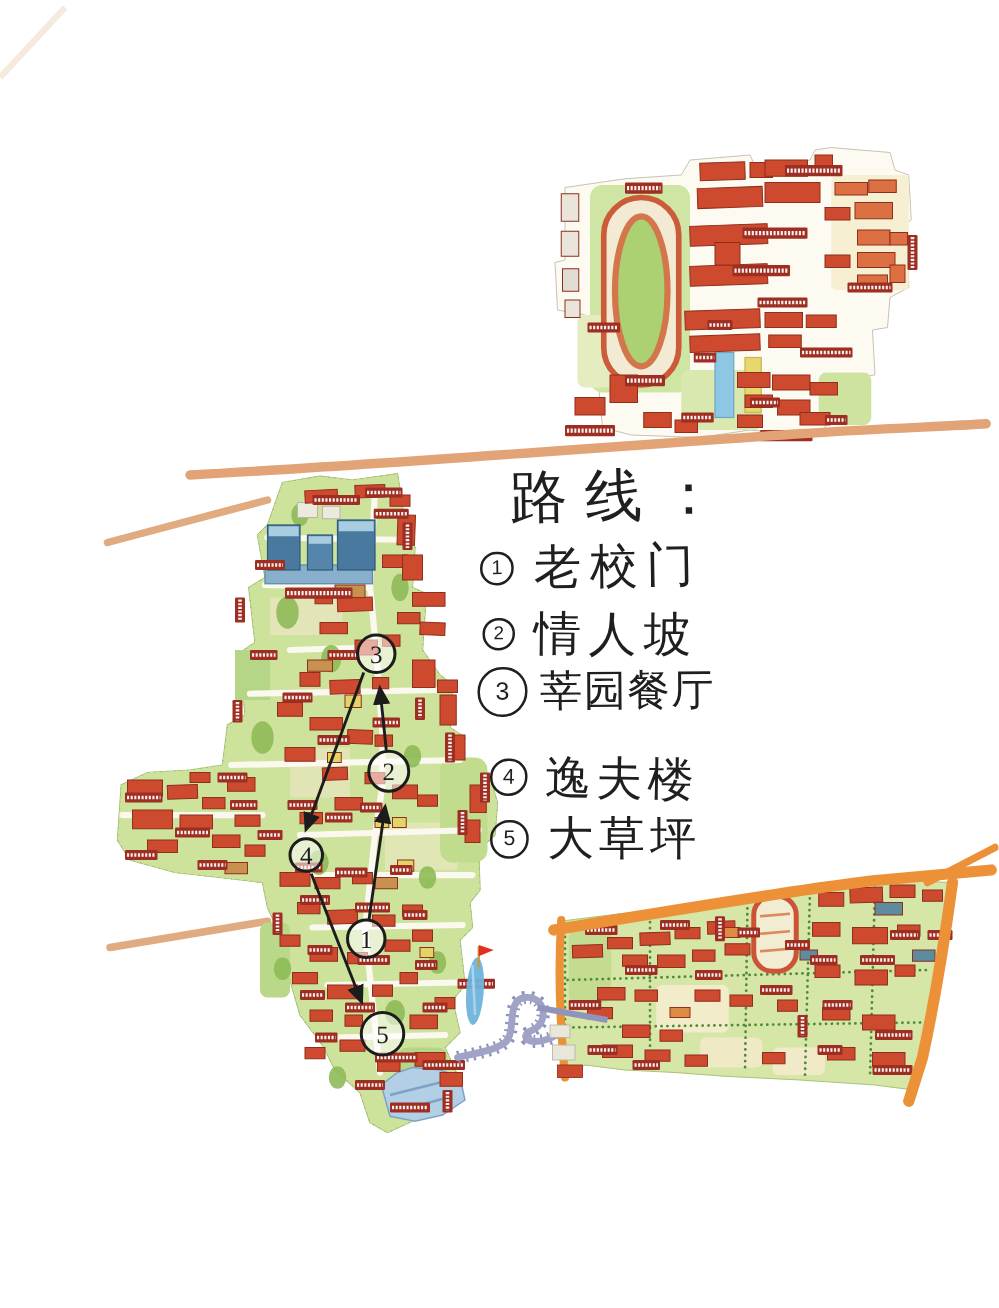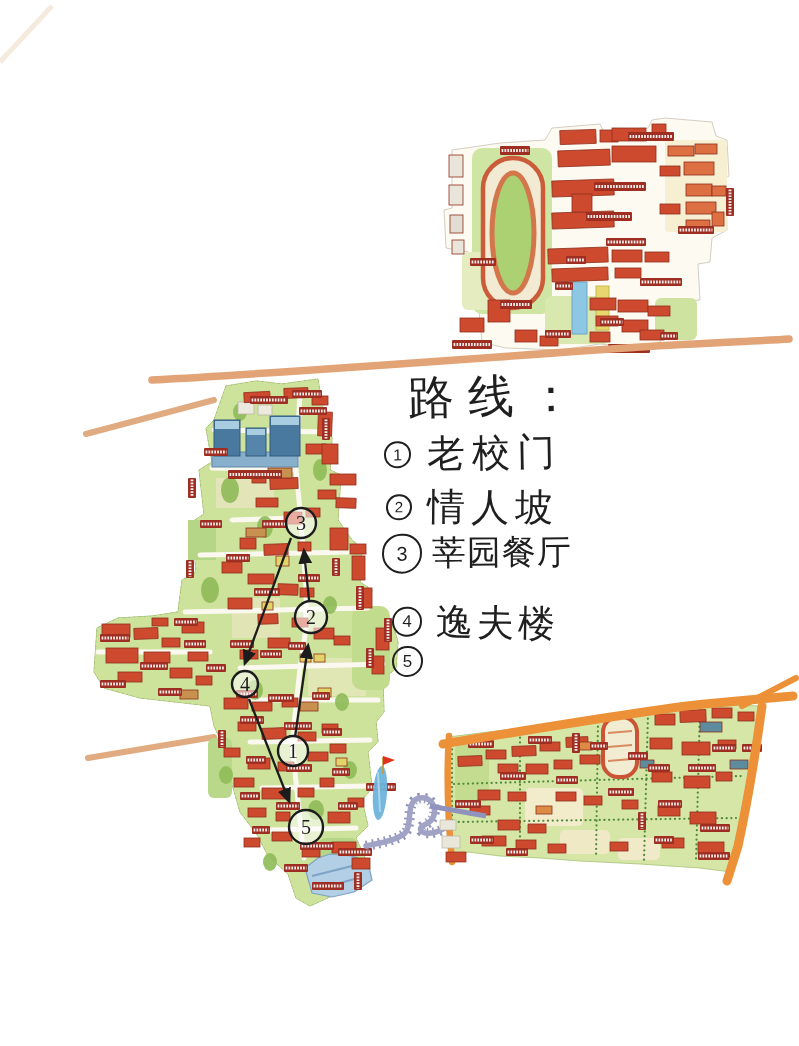--- a/index.html
+++ b/index.html
@@ -564,16 +564,17 @@
     <span class="rlabel" style="font-size:34px;letter-spacing:1px;">莘园餐厅</span>
   </div>
 
   <div class="route-item" style="left:392px;top:598px;gap:14px;transform:rotate(1deg);">
     <span class="rnum" style="width:30px;height:30px;font-size:17px;">4</span>
     <span class="rlabel" style="font-size:37px;letter-spacing:4px;">逸夫楼</span>
   </div>
 
   <div class="route-item" style="left:392px;top:646px;gap:15px;transform:rotate(0deg);">
     <span class="rnum" style="width:31px;height:31px;font-size:17px;">5</span>
+    <span class="rlabel" style="font-size:37px;letter-spacing:4px;">大草坪</span>
   </div>
 </div>
 
 </div>
 
 </body></html>

